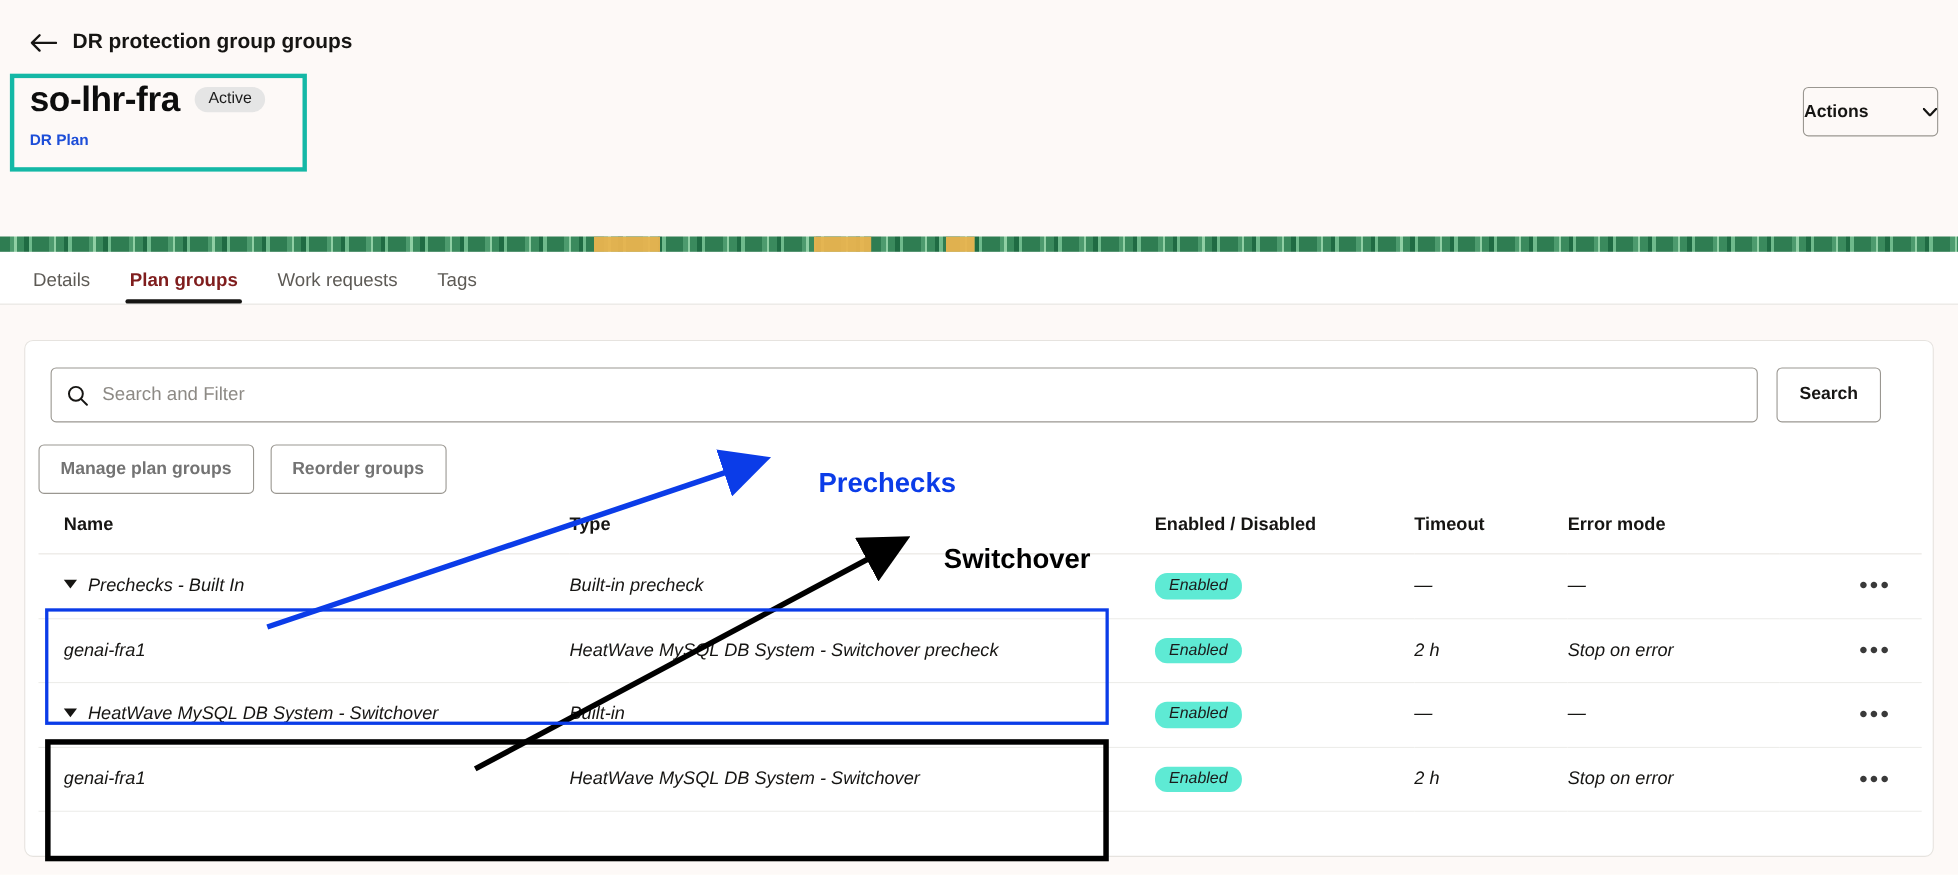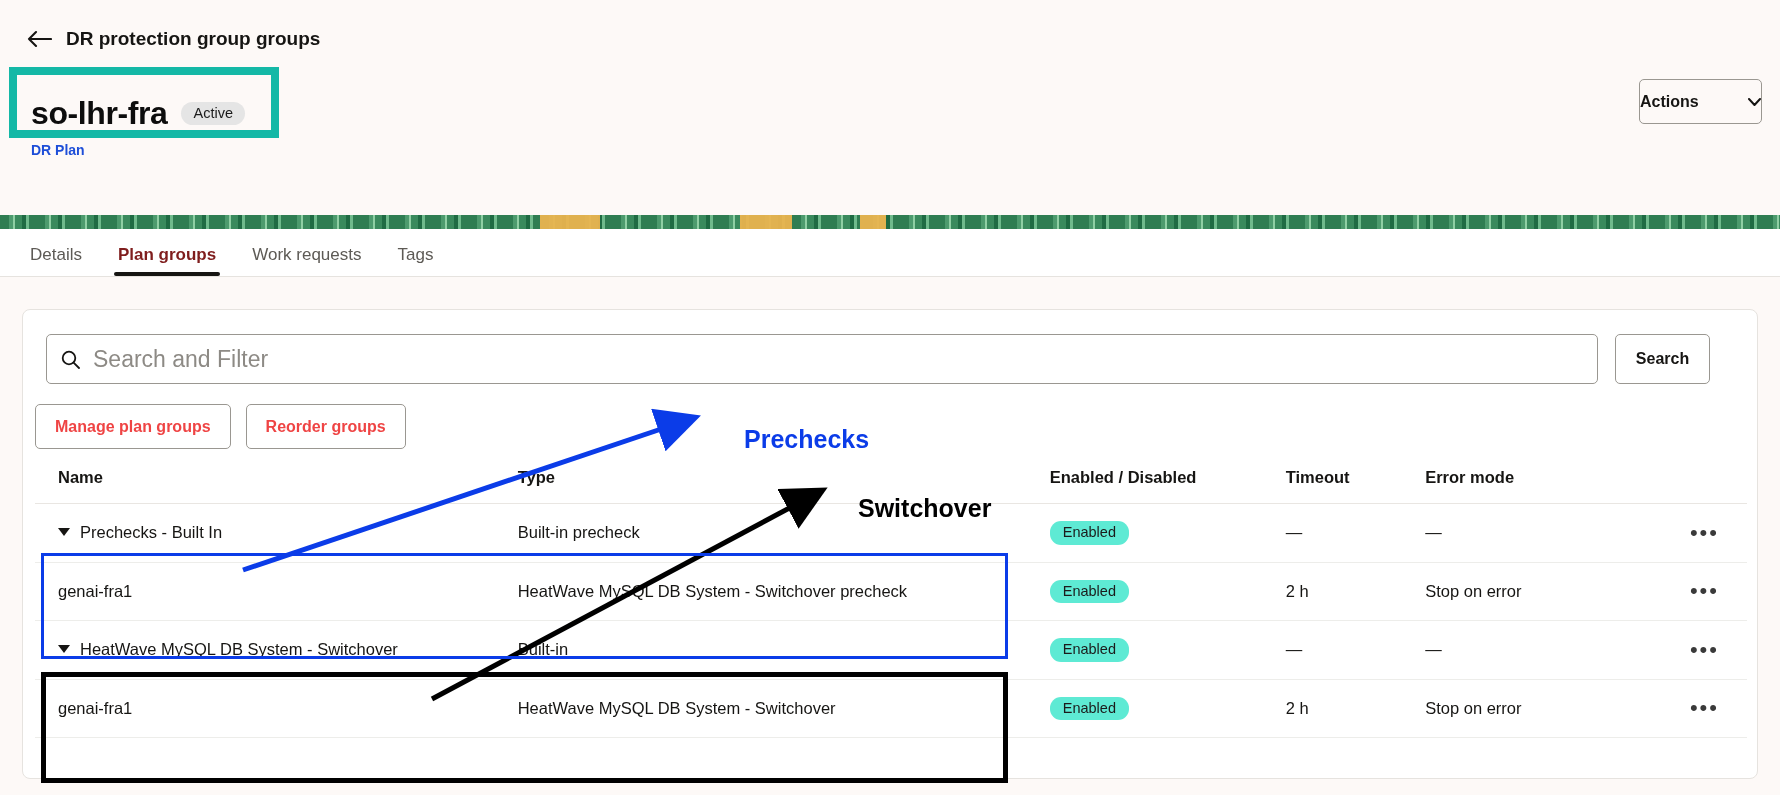--- a/index.html
+++ b/index.html
@@ -18,24 +18,24 @@
   .breadcrumb {
     position: absolute; left: 26px; top: 28px;
     display: flex; align-items: center; gap: 14px;
     font-size: 19px; font-weight: 600; color: #161513;
   }
   .back-arrow { width: 26px; height: 20px; display:block; }
 
   
   .title-card {
     position: absolute; left: 9px; top: 67px;
-    width: 270px; height: 71px;
-    border: 8px solid #14b8a6;
+    width: 270px; height: 89px;
+    border: 4px solid #14b8a6;
     background: transparent;
-    padding: 21px 0 0 14px;
+    padding: 2px 0 0 14px;
   }
   .title-row { display: flex; align-items: center; gap: 14px; }
   .title-main {
     font-size: 32px; font-weight: 700; letter-spacing: -0.4px;
     color: #0d0d0d; line-height: 1.1;
   }
   .status-pill {
     background: #e5e5e5; color: #1b1b1b;
     border-radius: 12px; padding: 4px 12px 5px;
     font-size: 14.5px; line-height: 1; white-space: nowrap;
@@ -109,53 +109,54 @@
     position: absolute; left: 23px; top: 24px;
     display: flex; align-items: center; gap: 17px;
   }
   .searchbox {
     width: 1552px; height: 50px;
     border: 1px solid #9a9791; border-radius: 5px;
     display: flex; align-items: center; gap: 13px;
     padding: 0 14px; background: #fff;
   }
   .search-icon { width: 19px; height: 19px; display:block; flex:none; }
-  .searchbox .ph { font-size: 23px; color: #8d8a85; }
+  .searchbox .ph { font-size: 17px; color: #8d8a85; }
   .search-btn {
     width: 95px; height: 50px;
     border: 1px solid #9a9791; border-radius: 5px;
     background: #fff; font-size: 16px; font-weight: 700; color: #161513;
     display:flex; align-items:center; justify-content:center; cursor: pointer;
   }
 
   .btnrow {
     position: absolute; left: 12px; top: 94px;
     display: flex; gap: 15px;
   }
   .ghost-btn {
     height: 45px; border: 1px solid #9a9791; border-radius: 5px;
-    background: #fff; font-size: 16px; font-weight: 700; color: #ef4444;
+    background: #fff; font-size: 16px; font-weight: 700; color: #737373;
     padding: 0 19px;
     display: flex; align-items: center; justify-content: center; cursor: pointer;
   }
 
   
   table.grid {
     position: absolute; left: 12px; top: 158px;
     width: 1712px; border-collapse: collapse;
     font-size: 16.5px;
   }
   table.grid th {
     text-align: left; font-weight: 700; color: #161513;
     padding: 0 0 16px 0; font-size: 16.5px;
     border-bottom: 1px solid #e9e6e2;
   }
   table.grid td {
     padding: 17px 0; color: #161513; vertical-align: middle;
     border-bottom: 1px solid #ededea;
+    font-style: italic;
   }
   .col-name   { width: 450px; padding-left: 23px !important; }
   .col-type   { width: 496px; }
   .col-en     { width: 220px; }
   .col-time   { width: 130px; }
   .col-err    { width: 180px; }
   .col-menu   { width: 120px; text-align: right; padding-right: 28px !important; }
 
   .caret { display:inline-block; width: 0; height: 0;
     border-left: 6px solid transparent; border-right: 6px solid transparent;

